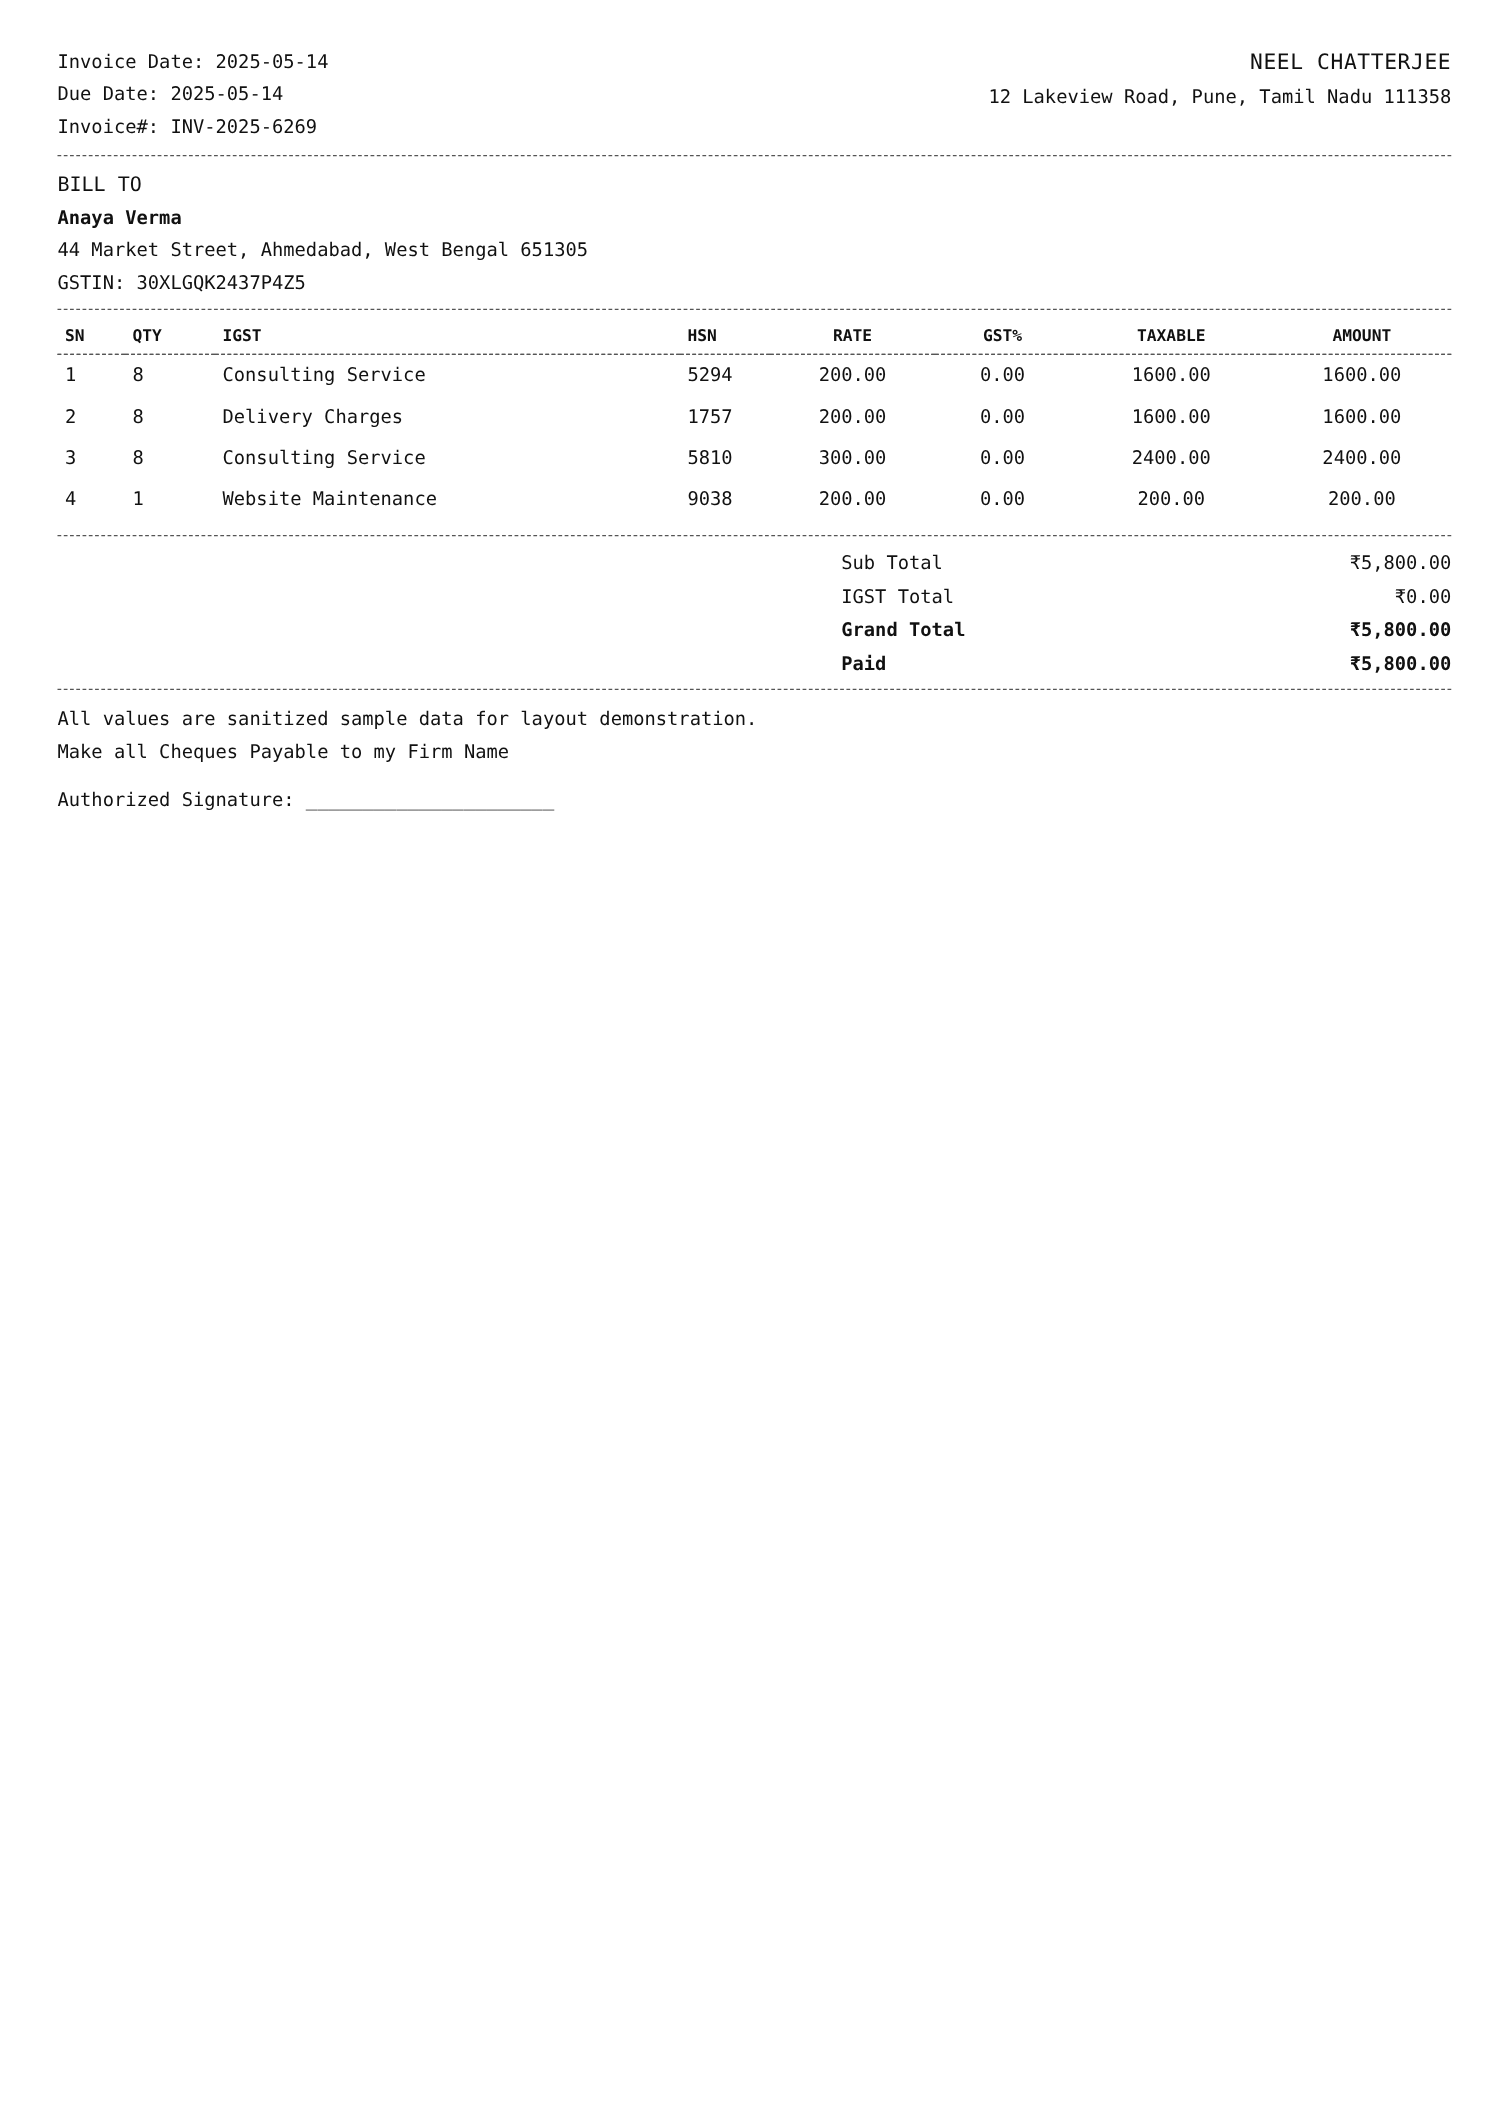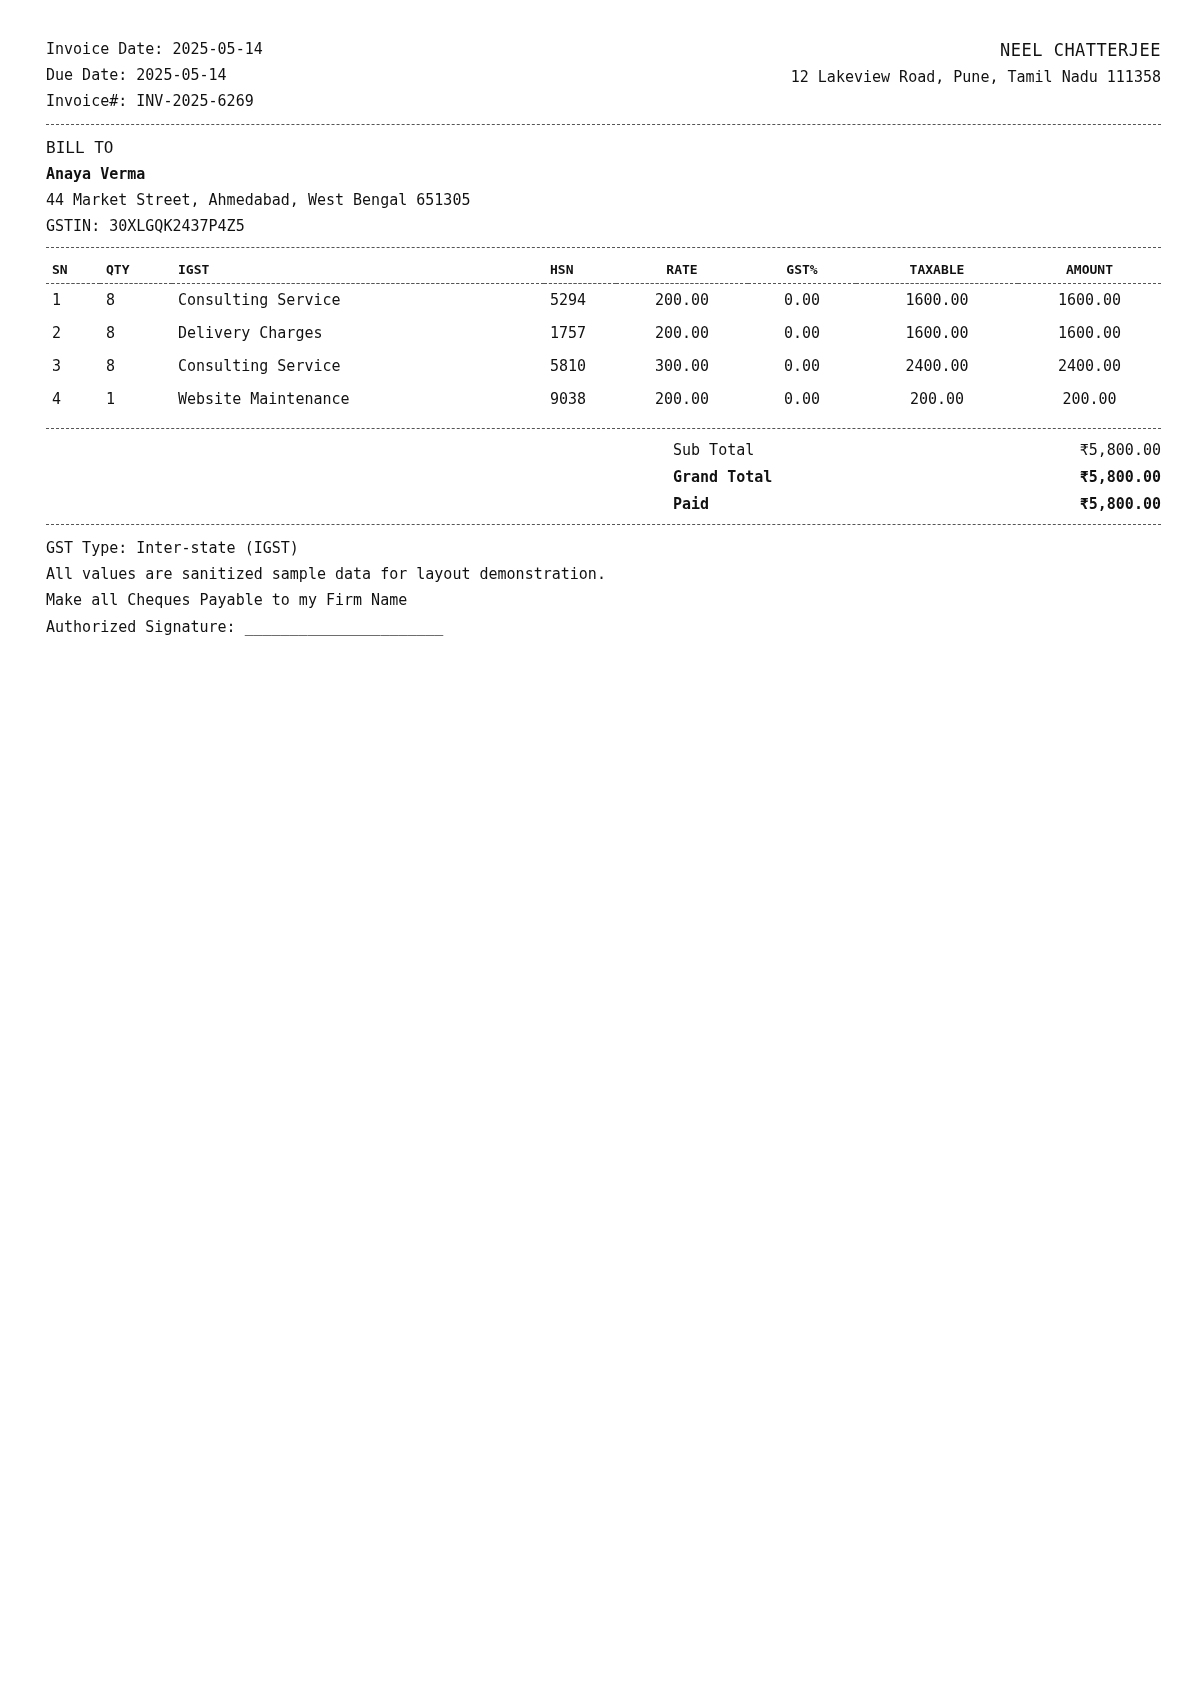--- a/index.html
+++ b/index.html
@@ -112,32 +112,35 @@
   </table>
 
   <div class="sep" style="margin-top:12px;"></div>
 
   <div class="totals">
     <div class="totals-inner">
       <div class="tot-row">
         <span>Sub Total</span>
         <span>₹5,800.00</span>
       </div>
+      <div class="tot-row">
+        <span>IGST Total</span>
+        <span>₹0.00</span>
+      </div>
       <div class="tot-row bold">
         <span>Grand Total</span>
         <span>₹5,800.00</span>
       </div>
       <div class="tot-row bold">
         <span>Paid</span>
         <span>₹5,800.00</span>
       </div>
     </div>
   </div>
 
   <div class="sep"></div>
 
   <div class="notes" style="padding-top:10px;">
-    <div>GST Type: Inter-state (IGST)</div>
     <div>All values are sanitized sample data for layout demonstration.</div>
     <div>Make all Cheques Payable to my Firm Name</div>
-    <div style="margin-top:1px;">Authorized Signature: ______________________</div>
+    <div style="margin-top:13px;">Authorized Signature: ______________________</div>
   </div>
 </div>
 
 </body></html>

